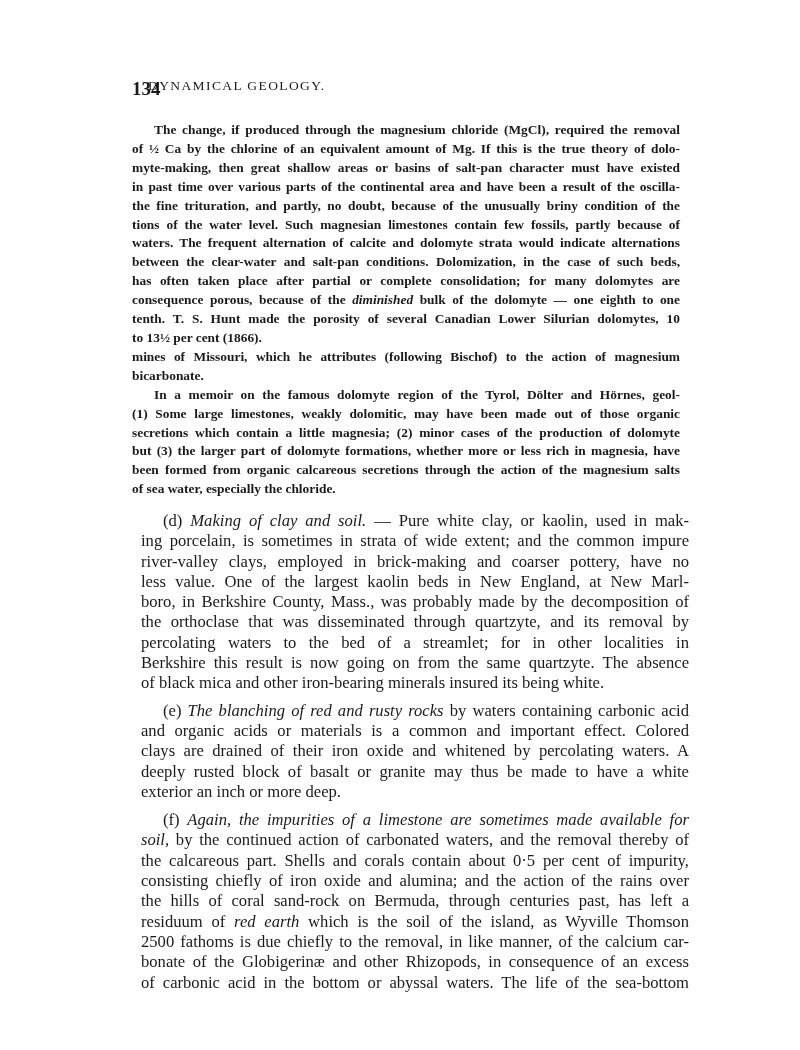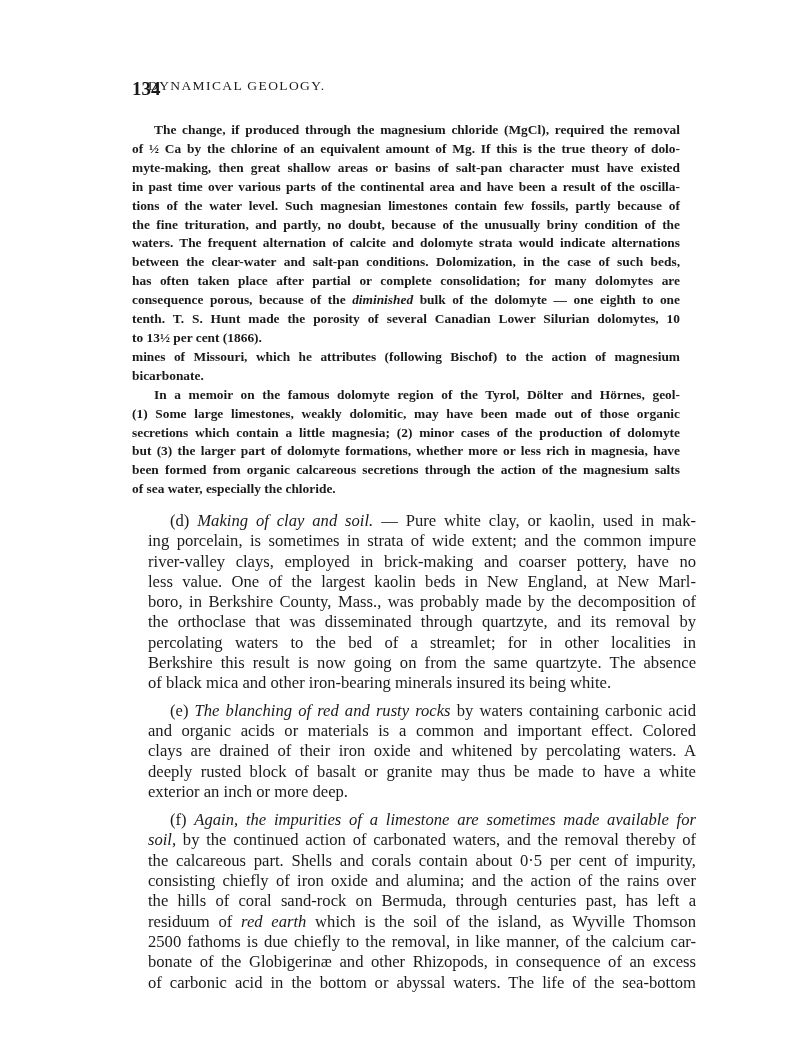--- a/index.html
+++ b/index.html
@@ -2,21 +2,21 @@
 <html><head>
 <meta charset="utf-8">
 <style>
   html, body { margin: 0; padding: 0; background: #ffffff; }
   body { width: 800px; height: 1050px; position: relative; overflow: hidden; color: #1a1a1a; }
   .page { position: absolute; left: 132px; top: 0; width: 548px; font-family: "Liberation Serif", "DejaVu Serif", serif; }
   .header { position: absolute; top: 74px; left: 0; width: 548px; height: 24px; }
   .page-num { position: absolute; left: 0; top: 4px; font-size: 19px; font-weight: bold; }
   .running-head { position: absolute; left: 16px; width: 548px; top: 4px; font-size: 13.5px; letter-spacing: 1.4px; }
   .small { position: absolute; left: 0; top: 121px; width: 548px; font-size: 13.4px; line-height: 18.9px; font-weight: bold; }
-  .large { position: absolute; left: 16px; top: 511px; width: 548px; font-size: 16.6px; line-height: 20.3px; }
+  .large { position: absolute; left: 9px; top: 511px; width: 548px; font-size: 16.6px; line-height: 20.3px; }
   p { margin: 0; }
   .line { display: block; text-align: justify; text-align-last: justify; white-space: nowrap; }
   .line.last { text-align-last: left; }
   .indent { padding-left: 22px; }
   .gap { height: 7px; }
   .gap-lg { height: 8px; }
   i { }
 </style>
 </head>
 <body>
@@ -27,22 +27,22 @@
     <span class="page-num">134</span>
     <span class="running-head">DYNAMICAL GEOLOGY.</span>
   </div>
 
   <div class="small">
     <p>
       <span class="line indent">The change, if produced through the magnesium chloride (MgCl), required the removal</span>
       <span class="line">of ½ Ca by the chlorine of an equivalent amount of Mg.  If this is the true theory of dolo-</span>
       <span class="line">myte-making, then great shallow areas or basins of salt-pan character must have existed</span>
       <span class="line">in past time over various parts of the continental area and have been a result of the oscilla-</span>
+      <span class="line">the fine trituration, and partly, no doubt, because of the unusually briny condition of the</span>
       <span class="line">tions of the water level.  Such magnesian limestones contain few fossils, partly because of</span>
-      <span class="line">the fine trituration, and partly, no doubt, because of the unusually briny condition of the</span>
       <span class="line">waters.  The frequent alternation of calcite and dolomyte strata would indicate alternations</span>
       <span class="line">between the clear-water and salt-pan conditions.  Dolomization, in the case of such beds,</span>
       <span class="line">has often taken place after partial or complete consolidation; for many dolomytes are</span>
       <span class="line"><span>consequence porous, because of the </span><i>diminished</i><span> bulk of the dolomyte — one eighth to one</span></span>
       <span class="line">tenth.  T. S. Hunt made the porosity of several Canadian Lower Silurian dolomytes, 10</span>
       <span class="line last">to 13½ per cent (1866).</span>
     </p>
     <p>
       <span class="line">mines of Missouri, which he attributes (following Bischof) to the action of magnesium</span>
       <span class="line last">bicarbonate.</span>

